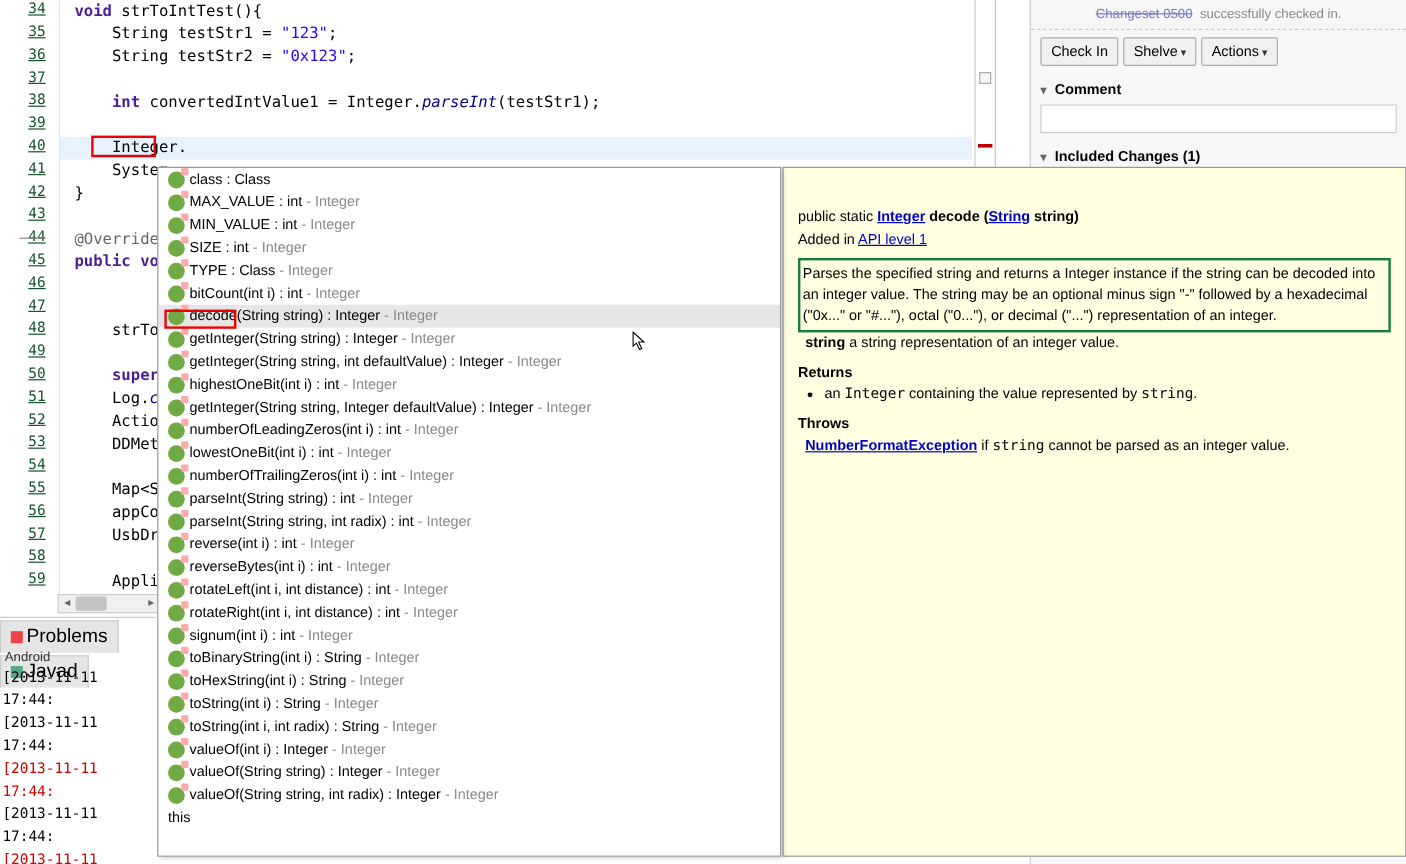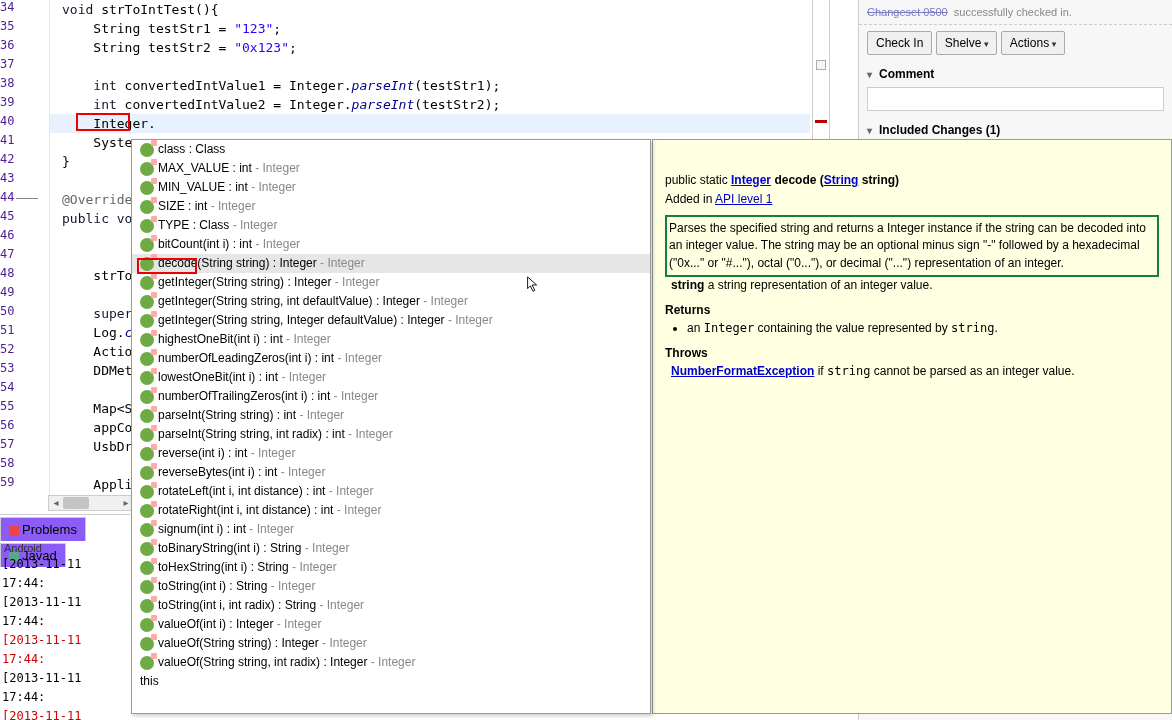--- a/index.html
+++ b/index.html
@@ -1,25 +1,25 @@
 <!DOCTYPE html>
 <html><head>
 <meta charset="utf-8">
 <style>
 * { margin:0; padding:0; box-sizing:border-box; }
 body { font-family: Arial, sans-serif; font-size:12px; background:#fff; overflow:hidden; width:1172px; height:720px; }
 
 .editor { position:absolute; left:0; top:0; width:830px; height:498px; background:#fff; border-right:1px solid #ccc;}
 .gutter { position:absolute; left:0; top:0; width:50px; height:498px; background:#fff; border-right:1px solid #e6e6e6; }
 .code-area { position:absolute; left:50px; top:0; width:760px; height:498px; font-family: Consolas, monospace; font-size:13px; line-height:19px; }
-.ln { position:absolute; left:0; width:44px; text-align:left; color:#4c1d95; font-family:Consolas,monospace; font-size:12px; padding-right:6px; }
+.ln { position:absolute; left:0; width:44px; text-align:right; color:#14532d; font-family:Consolas,monospace; font-size:12px; padding-right:6px;text-decoration:underline; }
 .ln.strike::after { content:""; position:absolute; left:16px; right:6px; top:8px; border-top:1px solid #888; }
 .line40bg { position:absolute; left:50px; top:114px; height:19px; width:760px; background:#e8f2fe; }
 .cline { position:absolute; left:12px; white-space:pre; }
-.kw { color:#0f172a; font-weight:normal; }
+.kw { color:#4c1d95; font-weight:bold; }
 .it { font-style:italic; color:#00008b; }
 .str { color:#2a00ff; }
 
 .boxred { position:absolute; border:2px solid #e00; }
 
 .fold-ruler { position:absolute; left:812px; width:18px; top:0; height:498px; border-left:1px solid #ccc; border-right:1px solid #ccc; }
 .ov-mark { position:absolute; left:2px; width:12px; height:3px; background:#b00; }
 .ov-sq { position:absolute; left:3px; top:60px; width:10px; height:10px; background:#f6f6f6; border:1px solid #aaa; }
 
 .completion { position:absolute; left:131px; top:139px; width:520px; height:575px; background:#fff; border:1px solid #999; box-shadow:2px 2px 4px rgba(0,0,0,.2); z-index:10; overflow:hidden;}
@@ -36,30 +36,30 @@
 .doc { position:absolute; left:652px; top:139px; width:520px; height:575px; background:#ffffe1; border:1px solid #999; z-index:5; padding:14px 12px 12px 12px; font-size:12px; line-height:1.45; }
 .doc h3 { font-size:12px; font-weight:normal; margin-bottom:2px; }
 .doc .lnk { color:#0000cc; text-decoration:underline; cursor:pointer; }
 .doc .sect { font-weight:bold; margin-top:8px; }
 .doc .paramrow { margin-left:6px; }
 .doc .mono { font-family:Consolas,monospace; }
 .doc ul { margin-left:22px; }
 .doc .desc-box { border:2px solid #15803d; padding:3px 2px; margin-top:6px; }
 
 .right-panel { position:absolute; left:858px; top:0; width:314px; height:720px; border-left:1px solid #ccc; background:#f7f7f7;}
-.rp-top { padding:6px 8px; color:#888; font-size:11px; border-bottom:1px dashed #ccc; }
+.rp-top { padding:6px 8px; color:#888; font-size:11px; border-bottom:1px dashed #ccc;text-align:center; }
 .rp-btns { padding:6px 8px; }
 .btn { display:inline-block; background:#f0f0f0; border:1px solid #aaa; border-radius:2px; padding:4px 8px; font-size:12px; cursor:pointer; }
 .drop::after { content:" ▾"; font-size:9px; color:#333; }
 .rp-h { padding:6px 8px; font-weight:bold; font-size:12px; }
 .twist { display:inline-block; width:10px; color:#666; font-size:10px; margin-right:2px;}
 .rp-box { margin:0 8px 6px 8px; height:24px; background:#fff; border:1px solid #ccc; }
 
 .bottom-tabs { position:absolute; left:0; top:514px; width:130px; height:26px; border-top:1px solid #ccc; }
-.btab { display:inline-block; padding:4px 8px; font-size:13px; border:1px solid #ccc; border-bottom:none; background:#8b5cf6; margin-top:2px; cursor:pointer;}
+.btab { display:inline-block; padding:4px 8px; font-size:16px; border:1px solid #ccc; border-bottom:none; background:#e5e5e5; margin-top:2px; cursor:pointer;}
 .btab-ic { display:inline-block; width:10px; height:10px; background:#e44; margin-right:3px; vertical-align:middle;}
 .btab-ic.j { background:#5a8;}
 .android-lbl { position:absolute; left:0; top:540px; font-size:11px; padding:2px 4px; color:#333; }
 .console { position:absolute; left:0; top:555px; width:131px; height:165px; font-family:Consolas,monospace; font-size:12px; line-height:19px; overflow:hidden; padding-left:2px; }
 .console .r { color:#c00; }
 
 .hscroll { position:absolute; left:48px; top:495px; width:86px; height:16px; background:#f0f0f0; border:1px solid #ccc; }
 .hscroll .thumb { position:absolute; left:14px; top:1px; width:26px; height:12px; background:#c4c4c4; border-radius:2px; }
 .hscroll .arr { position:absolute; top:0; width:14px; text-align:center; color:#666; font-size:10px; line-height:14px;}
 
@@ -97,21 +97,20 @@
       <div class="ln" style="top: 418px;">56</div>
       <div class="ln" style="top: 437px;">57</div>
       <div class="ln" style="top: 456px;">58</div>
       <div class="ln" style="top: 475px;">59</div>
     </div>
   <div class="code-area">
     <div class="cline" style="top:0"><span class="kw">void</span> <span>strToIntTest(){</span></div>
     <div class="cline" style="top:19px">    String testStr1 = <span class="str">"123"</span>;</div>
     <div class="cline" style="top:38px">    String testStr2 = <span class="str">"0x123"</span>;</div>
     <div class="cline" style="top:76px">    <span class="kw">int</span> convertedIntValue1 = Integer.<span class="it">parseInt</span>(testStr1);</div>
-    <div class="cline" style="top:95px">    <span class="kw">int</span> convertedIntValue2 = Integer.<span class="it">parseInt</span>(testStr2);</div>
     <div class="cline" style="top:114px">    Integer.</div>
     <div class="cline" style="top:133px">    System.</div>
     <div class="cline" style="top:152px">}</div>
     <div class="cline" style="top:190px"><span style="color:#666">@Override</span></div>
     <div class="cline" style="top:209px"><span class="kw">public vo</span></div>
     <div class="cline" style="top:266px">    strToI</div>
     <div class="cline" style="top:304px">    <span class="kw">super</span>.o</div>
     <div class="cline" style="top:323px">    Log.<span class="it">cur</span></div>
     <div class="cline" style="top:342px">    ActionE</div>
     <div class="cline" style="top:361px">    DDMeth</div>
@@ -149,22 +148,22 @@
 <div class="completion" id="completion">
     <div class="c-item"><span class="c-icon ci-class"></span><span class="c-sig">class : Class<java.lang.integer></java.lang.integer></span><span class="c-ret"></span></div>
     <div class="c-item"><span class="c-icon ci-static"></span><span class="c-sig">MAX_VALUE : int</span><span class="c-ret"> - Integer</span></div>
     <div class="c-item"><span class="c-icon ci-static"></span><span class="c-sig">MIN_VALUE : int</span><span class="c-ret"> - Integer</span></div>
     <div class="c-item"><span class="c-icon ci-static"></span><span class="c-sig">SIZE : int</span><span class="c-ret"> - Integer</span></div>
     <div class="c-item"><span class="c-icon ci-static"></span><span class="c-sig">TYPE : Class<java.lang.integer></java.lang.integer></span><span class="c-ret"> - Integer</span></div>
     <div class="c-item"><span class="c-icon ci-method"></span><span class="c-sig">bitCount(int i) : int</span><span class="c-ret"> - Integer</span></div>
     <div class="c-item sel"><span class="c-icon ci-method"></span><span class="c-sig">decode(String string) : Integer</span><span class="c-ret"> - Integer</span></div>
     <div class="c-item"><span class="c-icon ci-method"></span><span class="c-sig">getInteger(String string) : Integer</span><span class="c-ret"> - Integer</span></div>
     <div class="c-item"><span class="c-icon ci-method"></span><span class="c-sig">getInteger(String string, int defaultValue) : Integer</span><span class="c-ret"> - Integer</span></div>
+    <div class="c-item"><span class="c-icon ci-method"></span><span class="c-sig">highestOneBit(int i) : int</span><span class="c-ret"> - Integer</span></div>
     <div class="c-item"><span class="c-icon ci-method"></span><span class="c-sig">getInteger(String string, Integer defaultValue) : Integer</span><span class="c-ret"> - Integer</span></div>
-    <div class="c-item"><span class="c-icon ci-method"></span><span class="c-sig">highestOneBit(int i) : int</span><span class="c-ret"> - Integer</span></div>
     <div class="c-item"><span class="c-icon ci-method"></span><span class="c-sig">numberOfLeadingZeros(int i) : int</span><span class="c-ret"> - Integer</span></div>
     <div class="c-item"><span class="c-icon ci-method"></span><span class="c-sig">lowestOneBit(int i) : int</span><span class="c-ret"> - Integer</span></div>
     <div class="c-item"><span class="c-icon ci-method"></span><span class="c-sig">numberOfTrailingZeros(int i) : int</span><span class="c-ret"> - Integer</span></div>
     <div class="c-item"><span class="c-icon ci-method"></span><span class="c-sig">parseInt(String string) : int</span><span class="c-ret"> - Integer</span></div>
     <div class="c-item"><span class="c-icon ci-method"></span><span class="c-sig">parseInt(String string, int radix) : int</span><span class="c-ret"> - Integer</span></div>
     <div class="c-item"><span class="c-icon ci-method"></span><span class="c-sig">reverse(int i) : int</span><span class="c-ret"> - Integer</span></div>
     <div class="c-item"><span class="c-icon ci-method"></span><span class="c-sig">reverseBytes(int i) : int</span><span class="c-ret"> - Integer</span></div>
     <div class="c-item"><span class="c-icon ci-method"></span><span class="c-sig">rotateLeft(int i, int distance) : int</span><span class="c-ret"> - Integer</span></div>
     <div class="c-item"><span class="c-icon ci-method"></span><span class="c-sig">rotateRight(int i, int distance) : int</span><span class="c-ret"> - Integer</span></div>
     <div class="c-item"><span class="c-icon ci-method"></span><span class="c-sig">signum(int i) : int</span><span class="c-ret"> - Integer</span></div>

